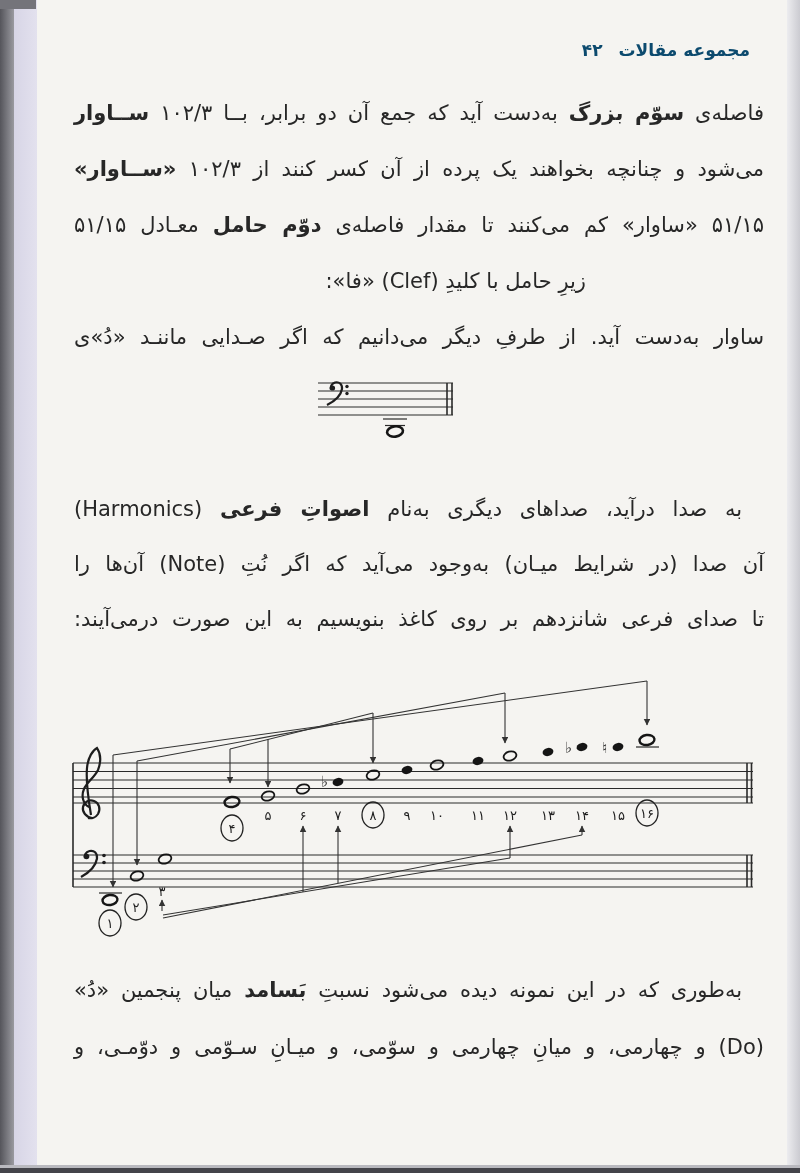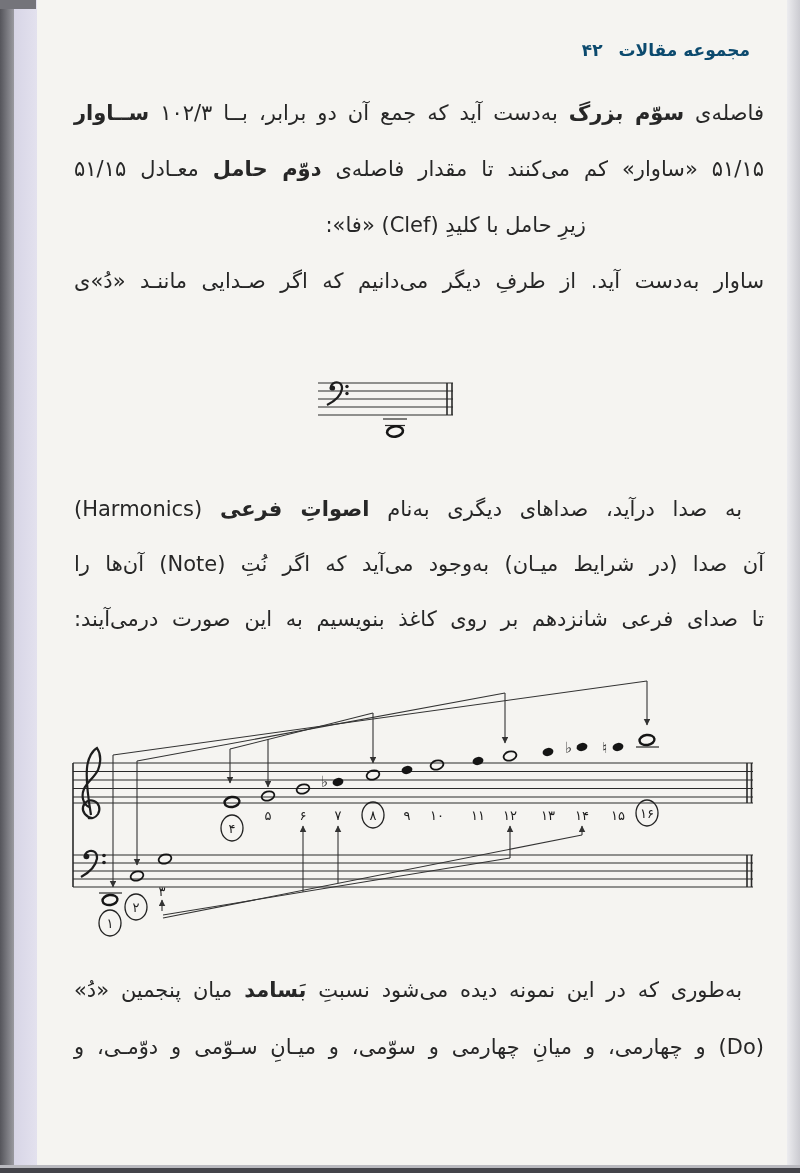--- a/index.html
+++ b/index.html
@@ -58,20 +58,21 @@
 <div class="edge-bottom2"></div>
 <div class="edge-bottom"></div>
 
 <div class="header" dir="rtl">
   <span>مجموعه مقالات</span>
   <span class="pnum">۴۲</span>
 </div>
 
 <div class="para p1" dir="rtl">
     <div class="bline"><span>فاصله‌ی </span><span class="bold">سوّم بزرگ</span><span> به‌دست آید که جمع آن دو برابر، بــا ۱۰۲/۳ </span><span class="bold">ســاوار</span></div>
+    <div class="bline"><span>می‌شود و چنانچه بخواهند یک پرده از آن کسر کنند از ۱۰۲/۳ </span><span class="bold">«ســاوار»</span></div>
     <div class="bline"><span>۵۱/۱۵ «ساوار» کم می‌کنند تا مقدار فاصله‌ی </span><span class="bold">دوّم حامل</span><span> معـادل ۵۱/۱۵</span></div>
     <div class="bline line-short"><span>زیرِ حامل با کلیدِ (Clef) «فا»:</span></div>
     <div class="bline"><span>ساوار به‌دست آید. از طرفِ دیگر می‌دانیم که اگر صـدایی ماننـد «دُ»ی</span></div>
   </div>
 <div class="para p2" dir="rtl">
     <div class="bline line-indent"><span>به صدا درآید، صداهای دیگری به‌نام </span><span class="bold">اصواتِ فرعی</span><span> (Harmonics)</span></div>
     <div class="bline"><span>آن صدا (در شرایط میـان) به‌وجود می‌آید که اگر نُتِ (Note) آن‌ها را</span></div>
     <div class="bline"><span>تا صدای فرعی شانزدهم بر روی کاغذ بنویسیم به این صورت درمی‌آیند:</span></div>
   </div>
 <div class="para p3" dir="rtl">

